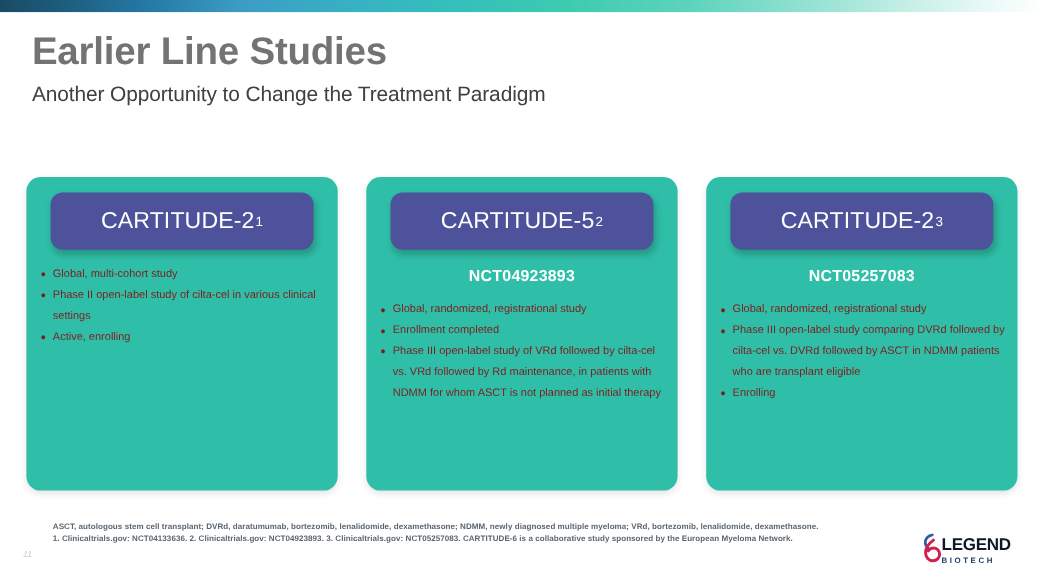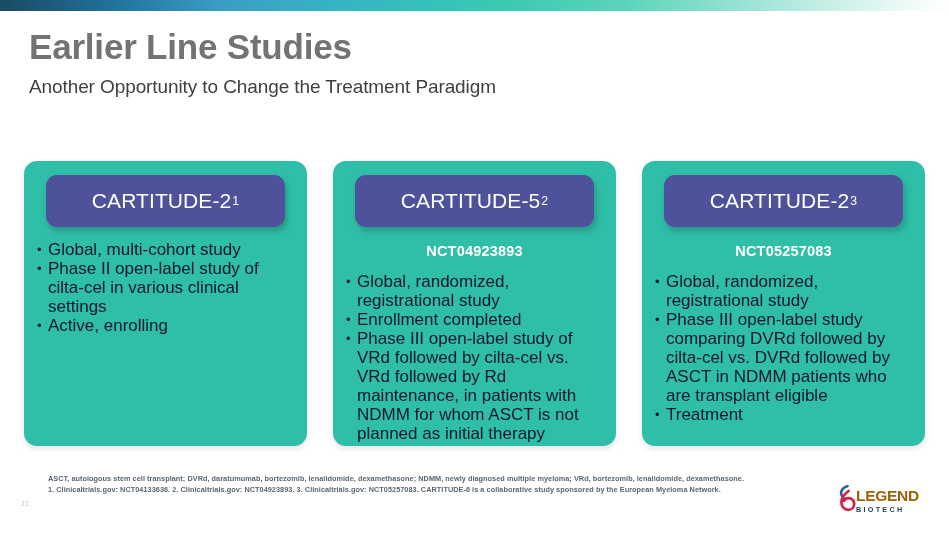--- a/index.html
+++ b/index.html
@@ -114,22 +114,22 @@
     font-weight: bold;
     letter-spacing: 0.2px;
   }
   .card-bullets {
     margin: 13px 0 0 0;
     padding: 0;
     list-style: none;
   }
   .card-bullets li {
     position: relative;
-    color: #0f172a;
-    font-size: 17px;
+    color: #7f1d1d;
+    font-size: 10px;
     line-height: 19px;
     padding-left: 13px;
     margin-bottom: 0px;
   }
   .card-bullets li::before {
     content: "\2022";
     position: absolute;
     left: 2px;
     top: -0.5px;
     font-size: 13px;
@@ -177,21 +177,21 @@
     height: 27px;
   }
   .logo-text {
     position: absolute;
     left: 20px;
     top: 3px;
   }
   .logo-name {
     font-size: 15.5px;
     font-weight: bold;
-    color: #a16207;
+    color: #0f172a;
     letter-spacing: -0.3px;
     line-height: 15px;
   }
   .logo-sub {
     margin-top: 1px;
     font-size: 7.2px;
     font-weight: bold;
     color: #1b3a5c;
     letter-spacing: 2.3px;
     line-height: 8px;
@@ -238,21 +238,21 @@
 
     <div class="card">
       <div class="card-badge">
         <span>CARTITUDE-2</span>
           <sup>3</sup>
       </div>
       <div class="card-nct">NCT05257083</div>
       <ul class="card-bullets">
         <li>Global, randomized, registrational study</li>
         <li>Phase III open-label study comparing DVRd followed by cilta-cel vs. DVRd followed by ASCT in NDMM patients who are transplant eligible</li>
-        <li>Treatment</li>
+        <li>Enrolling</li>
       </ul>
     </div>
 
   </div>
 
   <div class="footnotes">
     <div class="footnote-line">ASCT, autologous stem cell transplant; DVRd, daratumumab, bortezomib, lenalidomide, dexamethasone; NDMM, newly diagnosed multiple myeloma; VRd, bortezomib, lenalidomide, dexamethasone.</div>
     <div class="footnote-line">1. Clinicaltrials.gov: NCT04133636.  2. Clinicaltrials.gov: NCT04923893. 3. Clinicaltrials.gov: NCT05257083. CARTITUDE-6 is a collaborative study sponsored by the European Myeloma Network.</div>
   </div>
 

